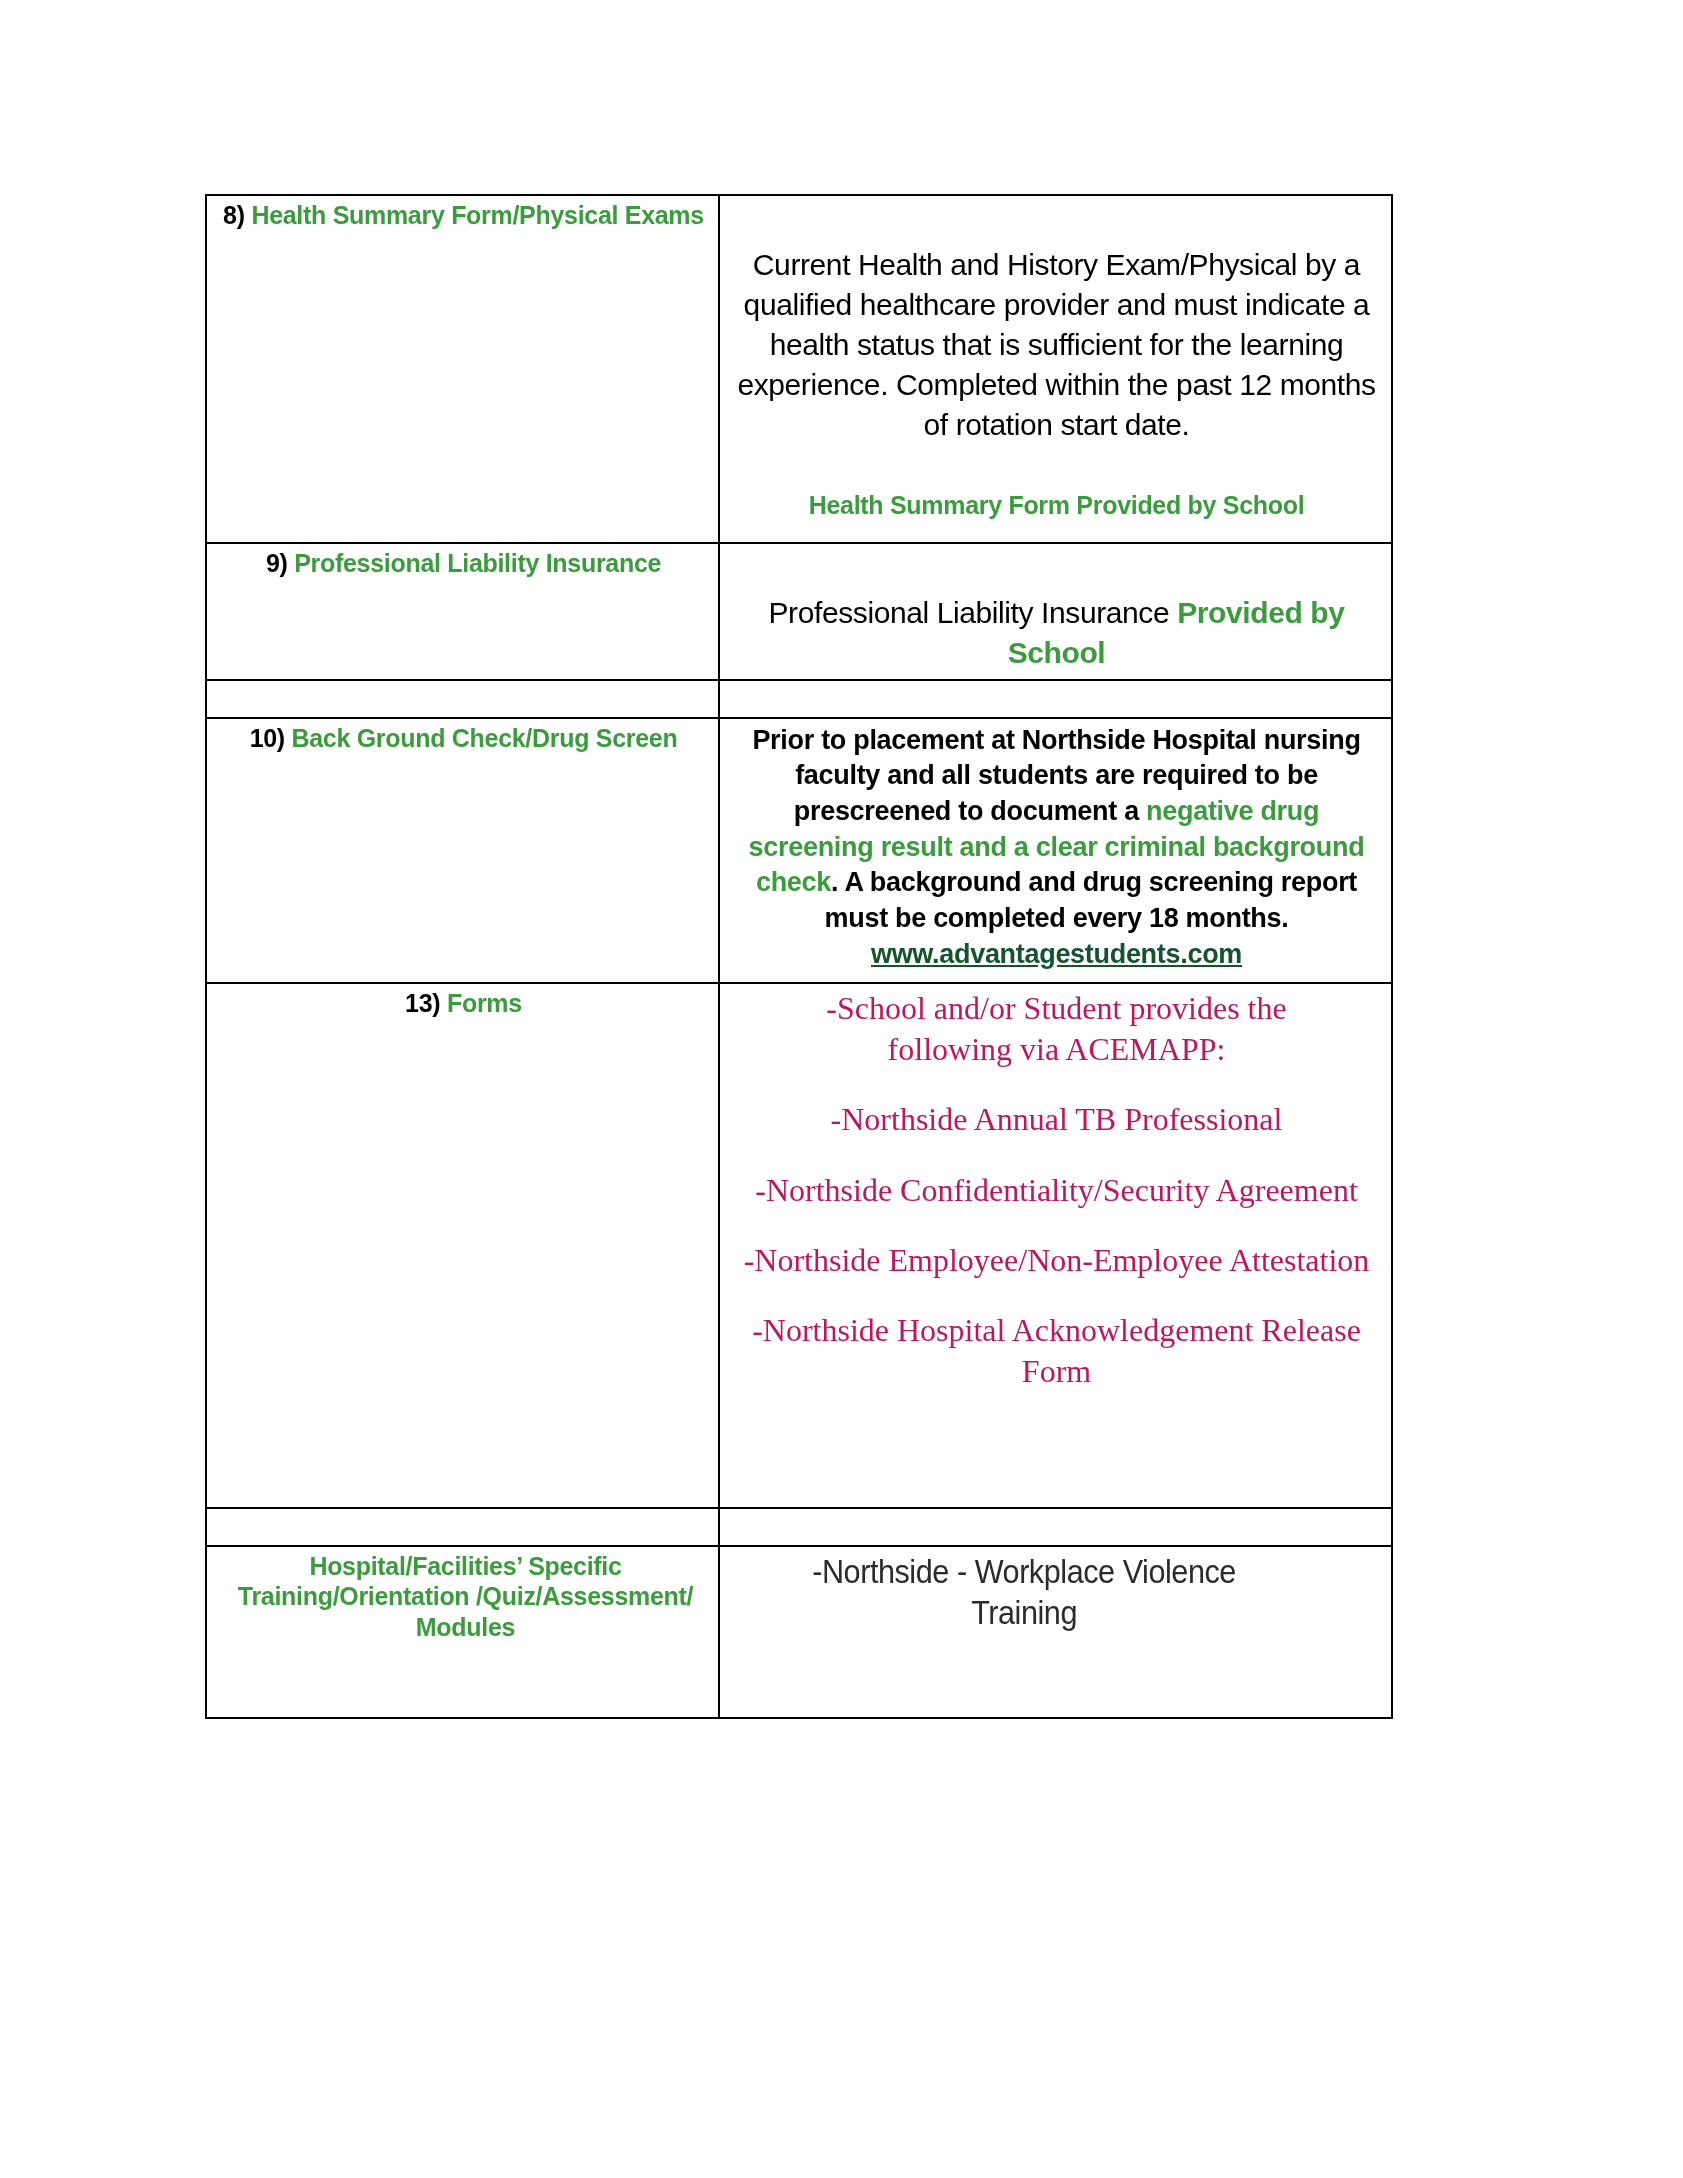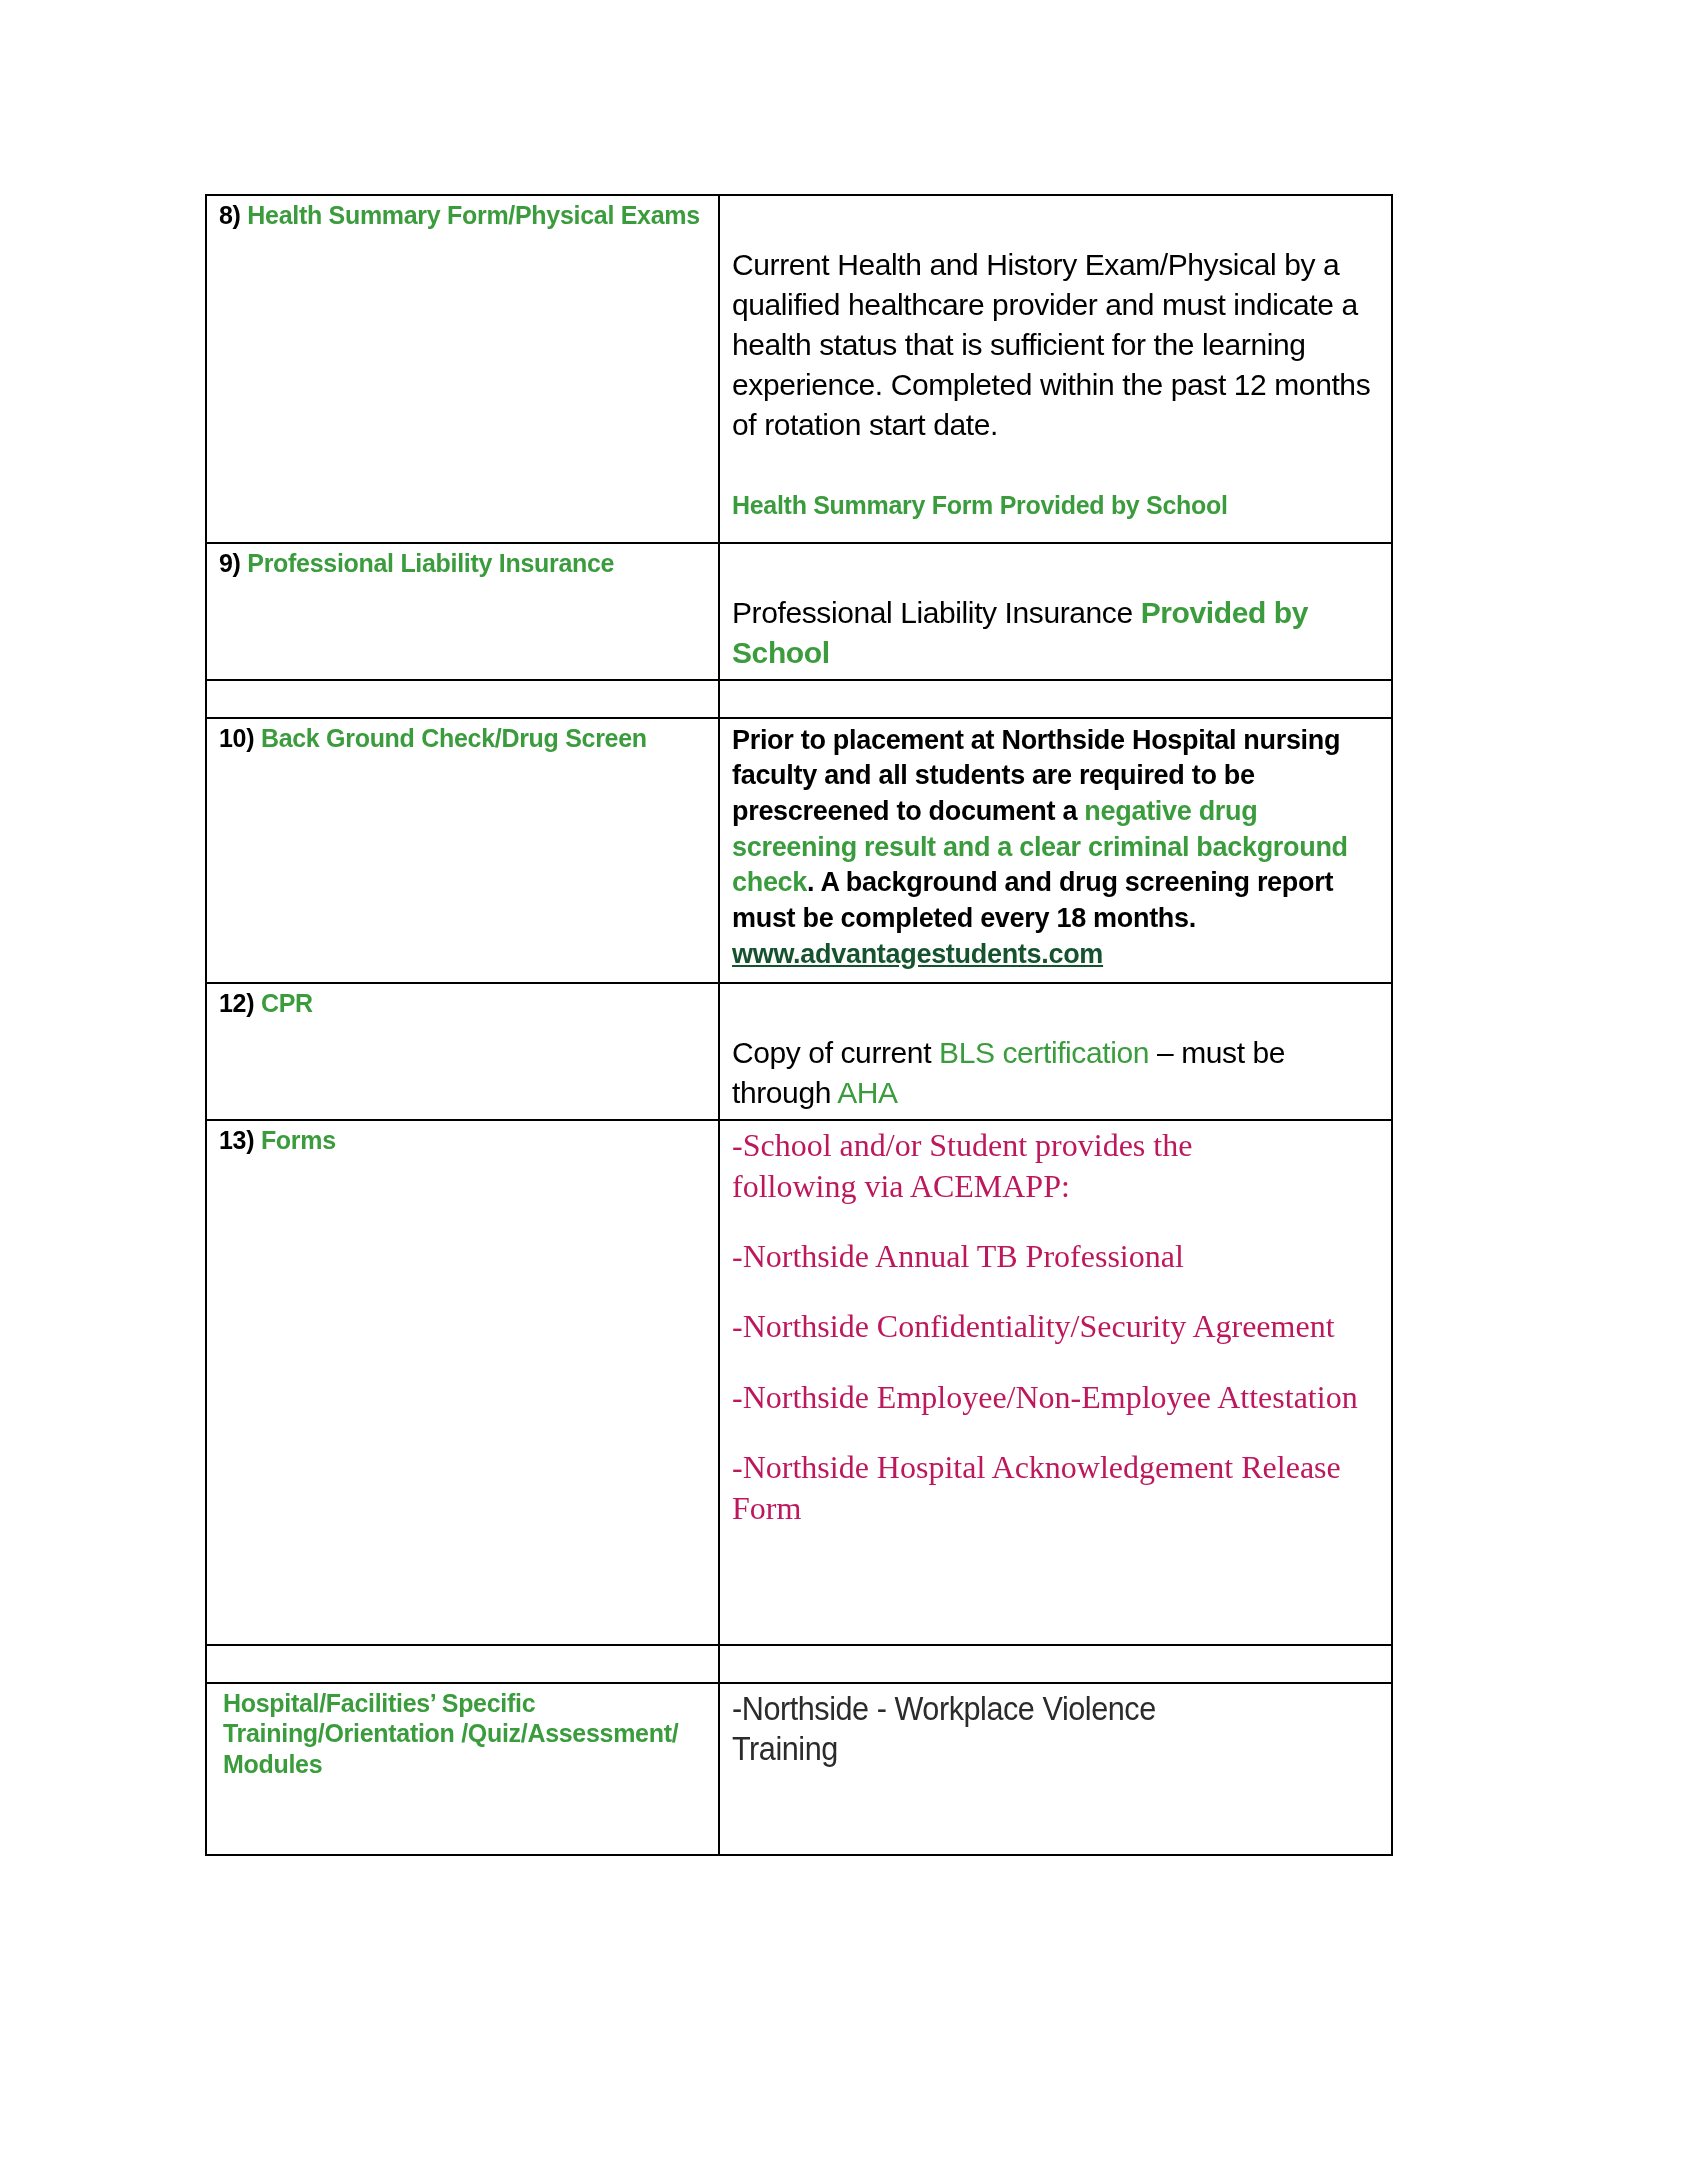--- a/index.html
+++ b/index.html
@@ -23,20 +23,21 @@
     background: #ffffff;
     position: relative;
     box-sizing: border-box;
   }
 
   .table-wrap {
     position: absolute;
     left: 205px;
     top: 194px;
     width: 1266px;
+    text-align: center;
   }
 
   table.req-table {
     border-collapse: collapse;
     table-layout: fixed;
     width: 1186px;
   }
 
   table.req-table td {
     border: 2px solid #000000;
@@ -157,28 +158,20 @@
         <tr class="r-h10">
           <td>
             <div class="lbl"><span class="num">10)</span> <span class="grn">Back Ground Check/Drug Screen</span></div>
           </td>
           <td>
             <div class="body-sans-bold"><span>Prior to placement at Northside Hospital nursing faculty and all students are required to be prescreened to document a </span><span class="grn-bold">negative drug screening result and a clear criminal background check</span><span>. A background and drug screening report must be completed every 18 months. </span><a class="link" href="#">www.advantagestudents.com</a></div>
           </td>
         </tr>
 
 
-        <tr class="r-h12">
-          <td>
-            <div class="lbl"><span class="num">12)</span> <span class="grn">CPR</span></div>
-          </td>
-          <td>
-            <div class="body-sans"><span>Copy of current </span><span class="grn-reg">BLS certification</span><span> – must be through </span><span class="grn-reg">AHA</span></div>
-          </td>
-        </tr>
 
         <tr class="r-h13">
           <td>
             <div class="lbl"><span class="num">13)</span> <span class="grn">Forms</span></div>
           </td>
           <td>
             <div class="body-serif">
               <div class="para">-School and/or Student provides the</div>
               <div class="para">following via ACEMAPP:</div>
               <span class="serif-gap"></span>

